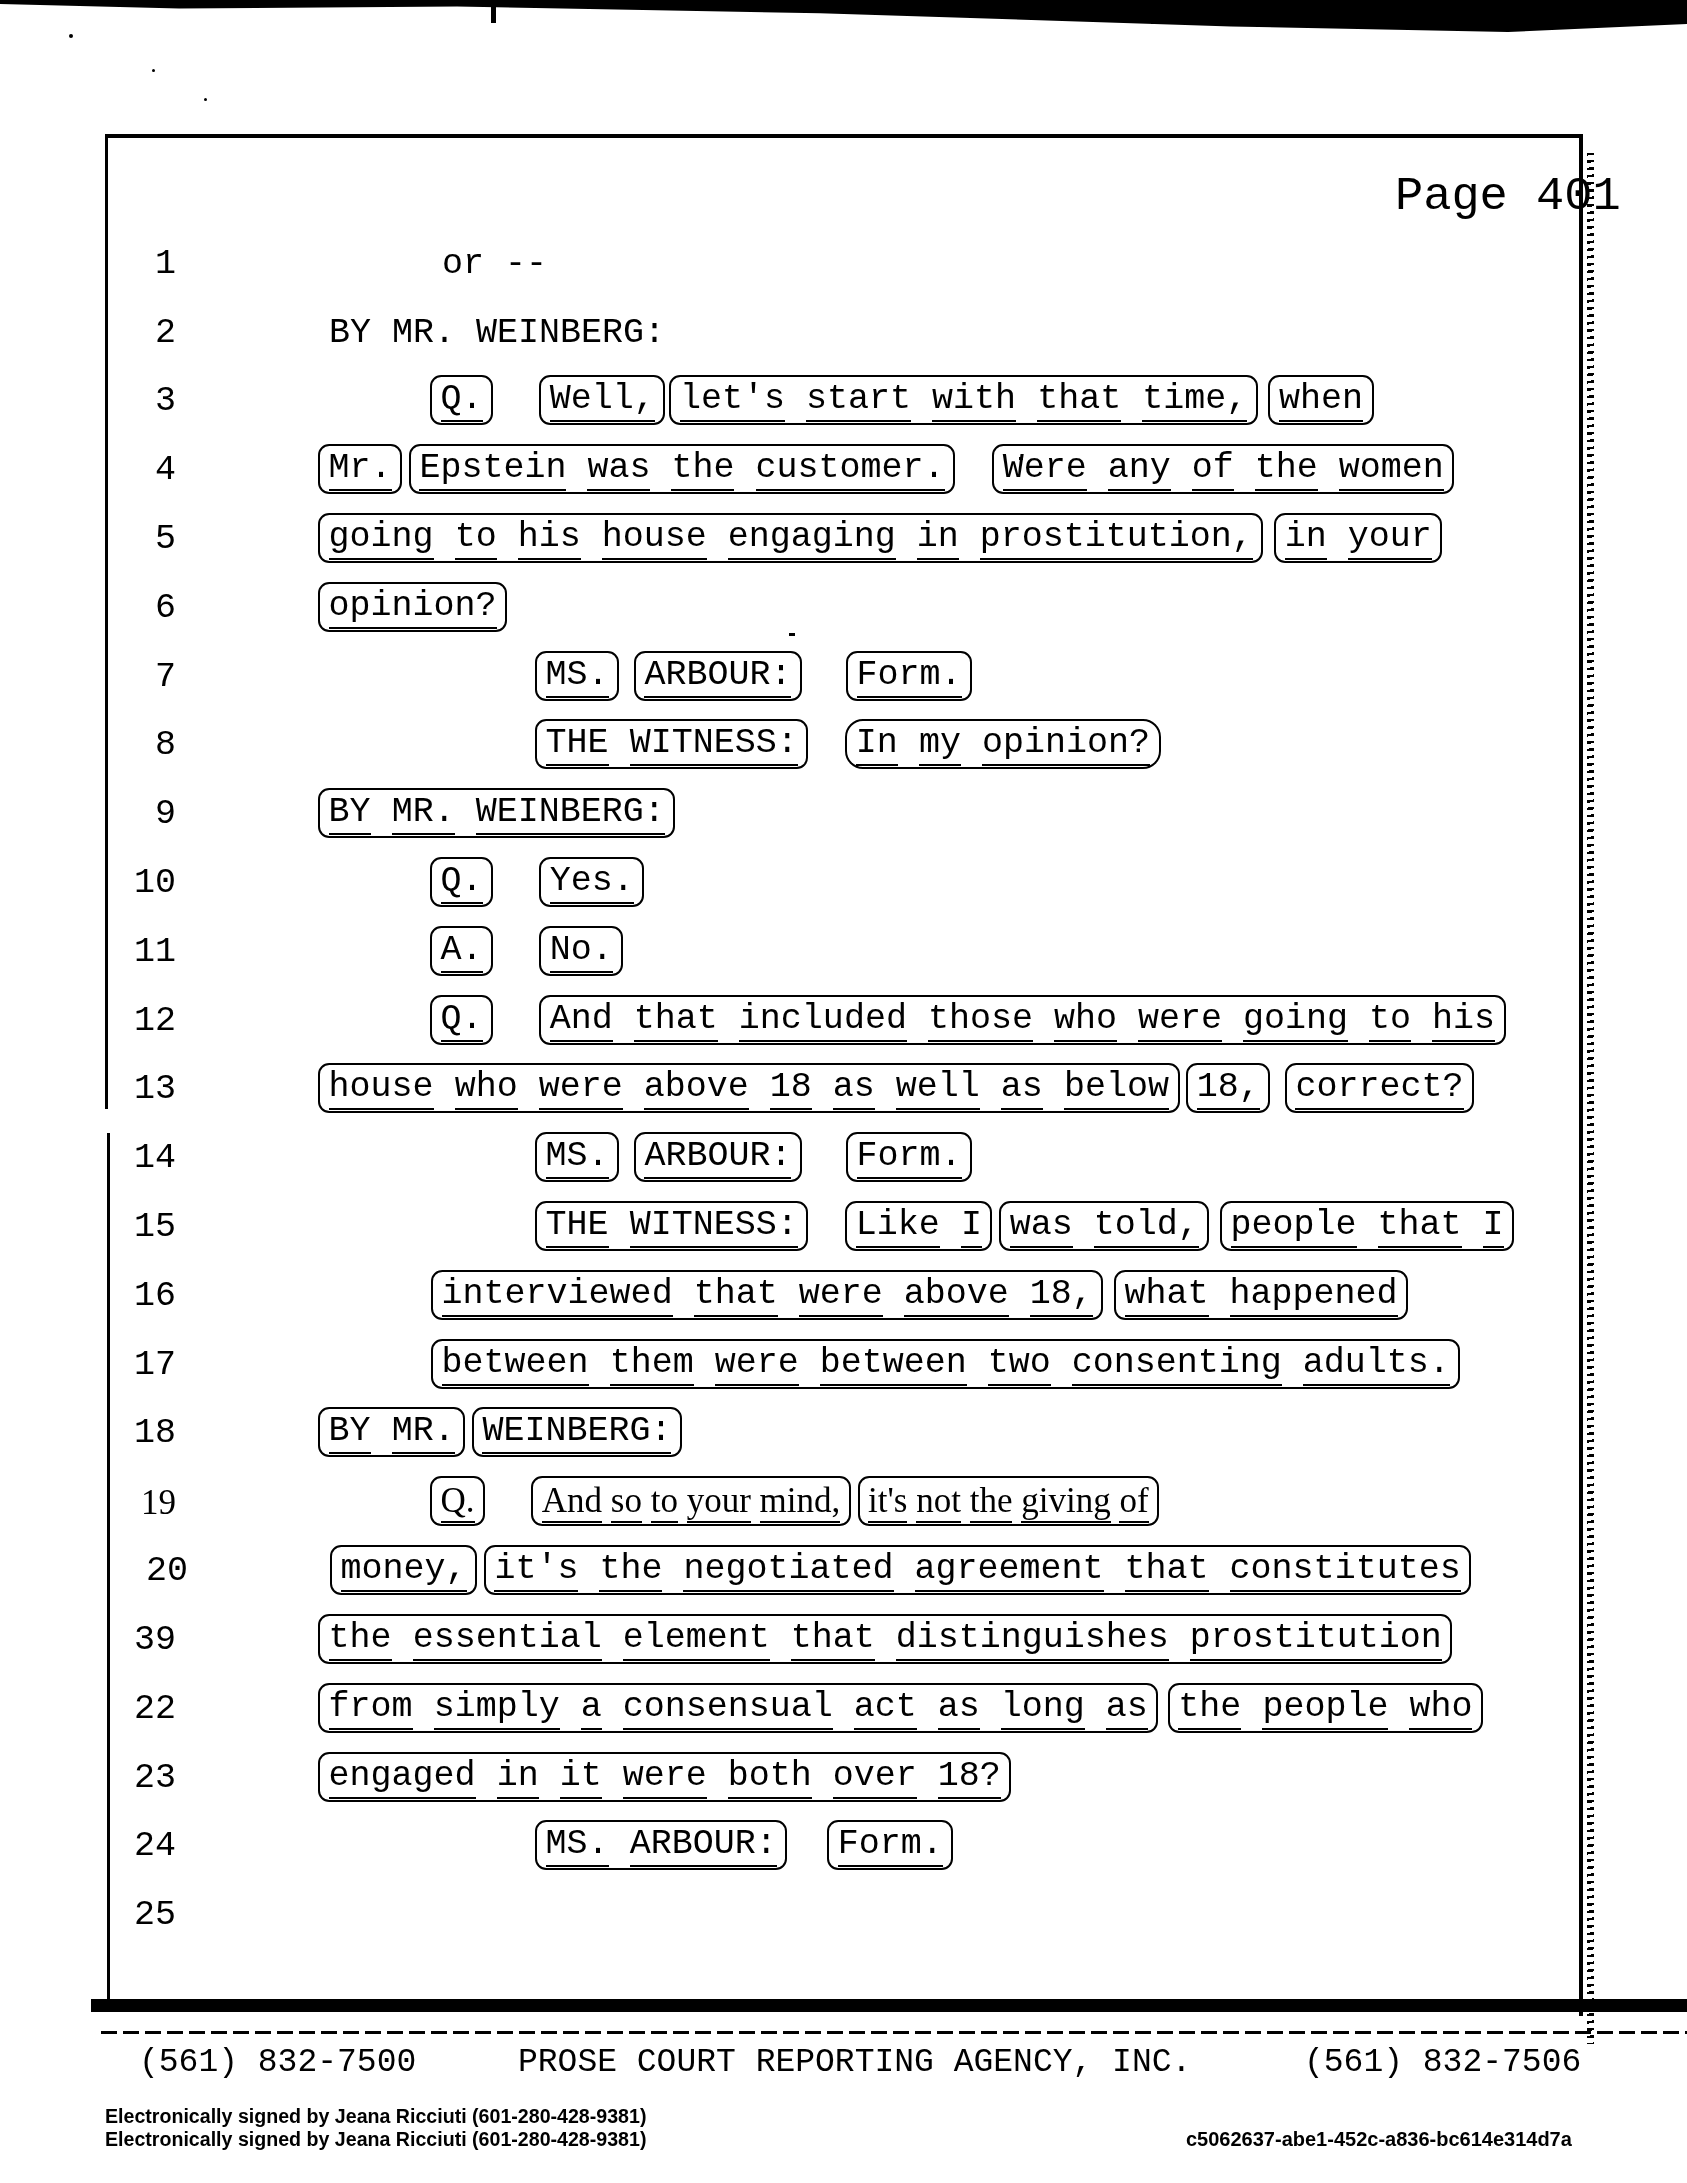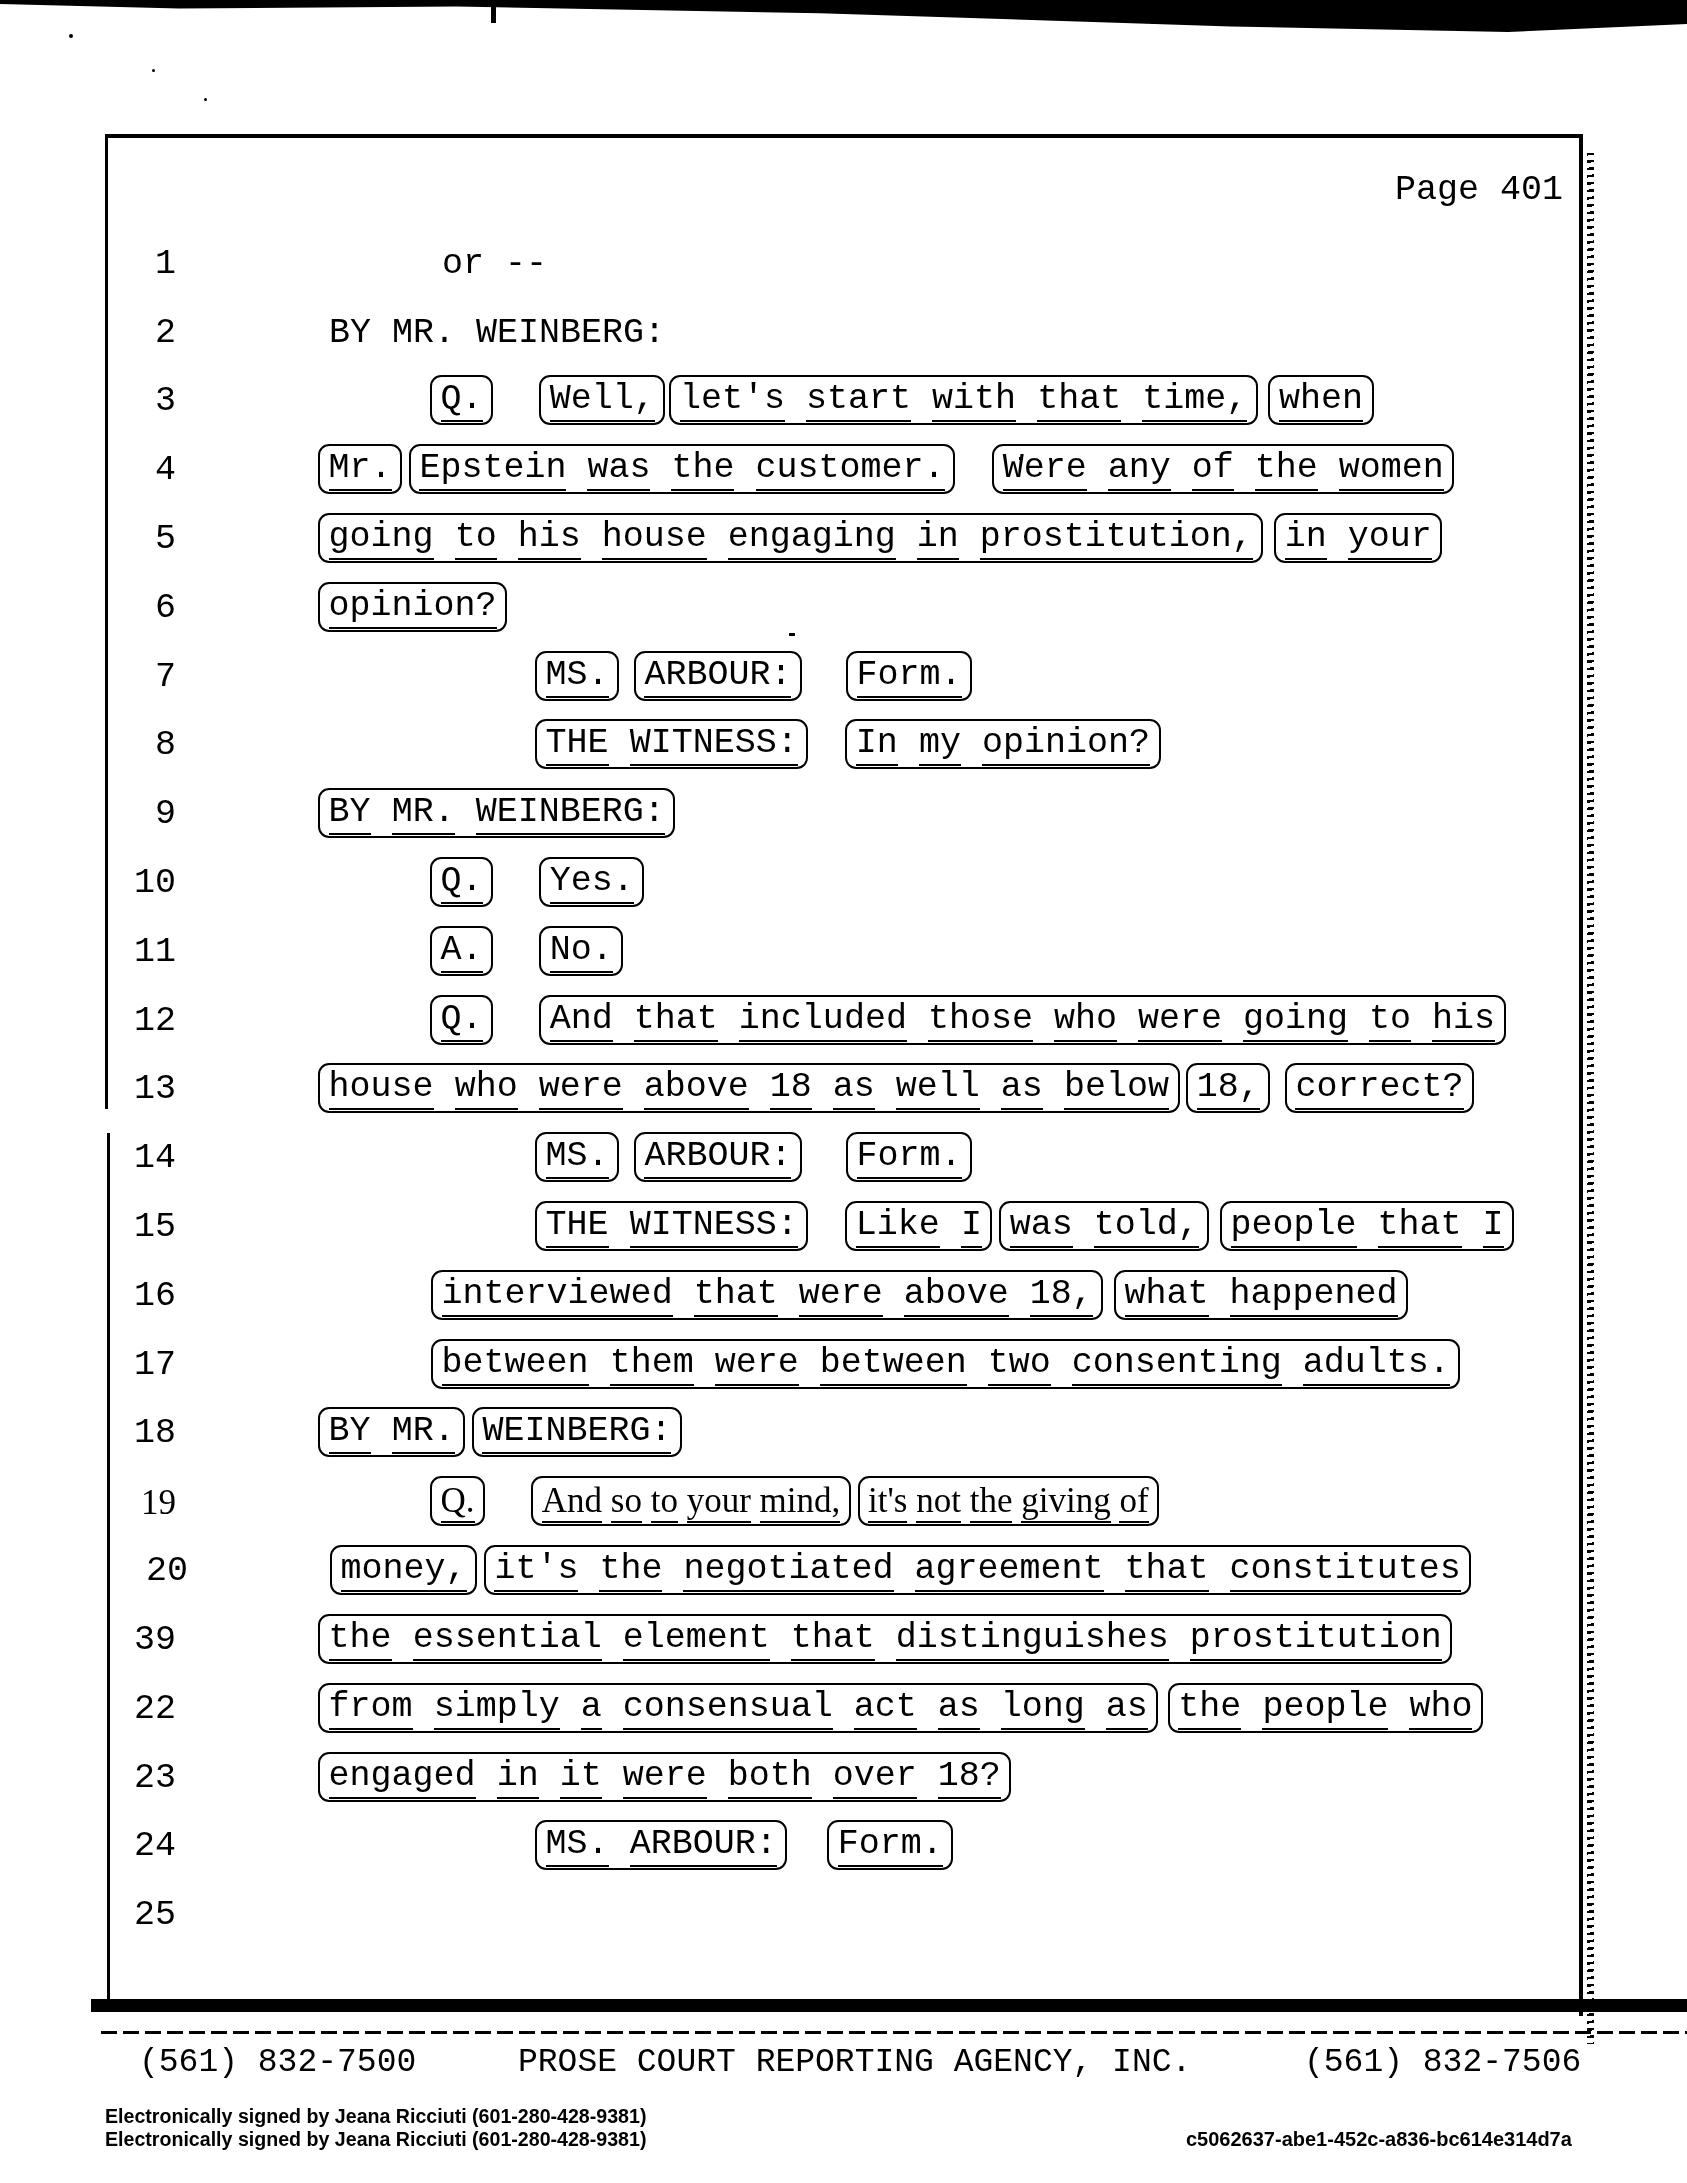--- a/index.html
+++ b/index.html
@@ -21,21 +21,21 @@
   .border-el{position:absolute;background:#000;}
   .right-hatch{
     position:absolute;left:1587px;top:153px;width:7.3px;height:1891px;
     background:repeating-linear-gradient(173deg,#000 0 2.6px,transparent 2.6px 7.3px);
   }
   .bottom-dashes{
     position:absolute;left:101px;top:2031px;width:1587px;height:3.3px;
     background:repeating-linear-gradient(90deg,#000 0 16px,transparent 16px 22px);
   }
   
-  .page-label{position:absolute;left:1395px;top:173px;font-size:35px;line-height:1;white-space:pre;}
+  .page-label{position:absolute;left:1395px;top:173px;font-size:47px;line-height:1;white-space:pre;}
   .row{position:absolute;left:0;width:1687px;height:69px;}
   .num{
     position:absolute;left:118px;top:0;width:58px;
     font-size:35px;line-height:1;text-align:right;white-space:pre;
   }
   .content{position:absolute;white-space:nowrap;}
   .plaintext{font-size:35px;line-height:1;white-space:pre;}
   .seg{
     display:inline-block;vertical-align:top;
     border:2.6px solid #000;border-radius:11.2px;
@@ -111,21 +111,21 @@
       <div class="row" style="top: 591px;">
         <span class="num">6</span>
         <span class="content" style="left: 318px; top: -8.6px;"><span class="seg" style="margin-left: 0px;"><span class="w">opinion?</span></span></span>
       </div>
       <div class="row" style="top: 660px;">
         <span class="num">7</span>
         <span class="content" style="left: 535px; top: -8.6px;"><span class="seg" style="margin-left: 0px;"><span class="w">MS.</span></span><span class="seg" style="margin-left: 14.6px;"><span class="w">ARBOUR:</span></span><span class="seg" style="margin-left: 44px;"><span class="w">Form.</span></span></span>
       </div>
       <div class="row" style="top: 728px;">
         <span class="num">8</span>
-        <span class="content" style="left: 535px; top: -8.6px;"><span class="seg" style="margin-left: 0px;"><span class="w">THE</span> <span class="w">WITNESS:</span></span><span class="seg" style="margin-left: 37px;"><span class="w">In</span> <span class="w">my</span> <span class="w">opinion?</span></span></span>
+        <span class="content" style="left: 535px; top: -8.6px;"><span class="seg" style="margin-left: 0px;"><span class="w">THE</span> <span class="w">WITNESS:</span></span><span class="seg" style="margin-left: 37px; border-radius: 18px;"><span class="w">In</span> <span class="w">my</span> <span class="w">opinion?</span></span></span>
       </div>
       <div class="row" style="top: 797px;">
         <span class="num">9</span>
         <span class="content" style="left: 318px; top: -8.6px;"><span class="seg" style="margin-left: 0px;"><span class="w">BY</span> <span class="w">MR.</span> <span class="w">WEINBERG:</span></span></span>
       </div>
       <div class="row" style="top: 866px;">
         <span class="num">10</span>
         <span class="content" style="left: 430px; top: -8.6px;"><span class="seg" style="margin-left: 0px;"><span class="w">Q.</span></span><span class="seg" style="margin-left: 46px;"><span class="w">Yes.</span></span></span>
       </div>
       <div class="row" style="top: 935px;">

